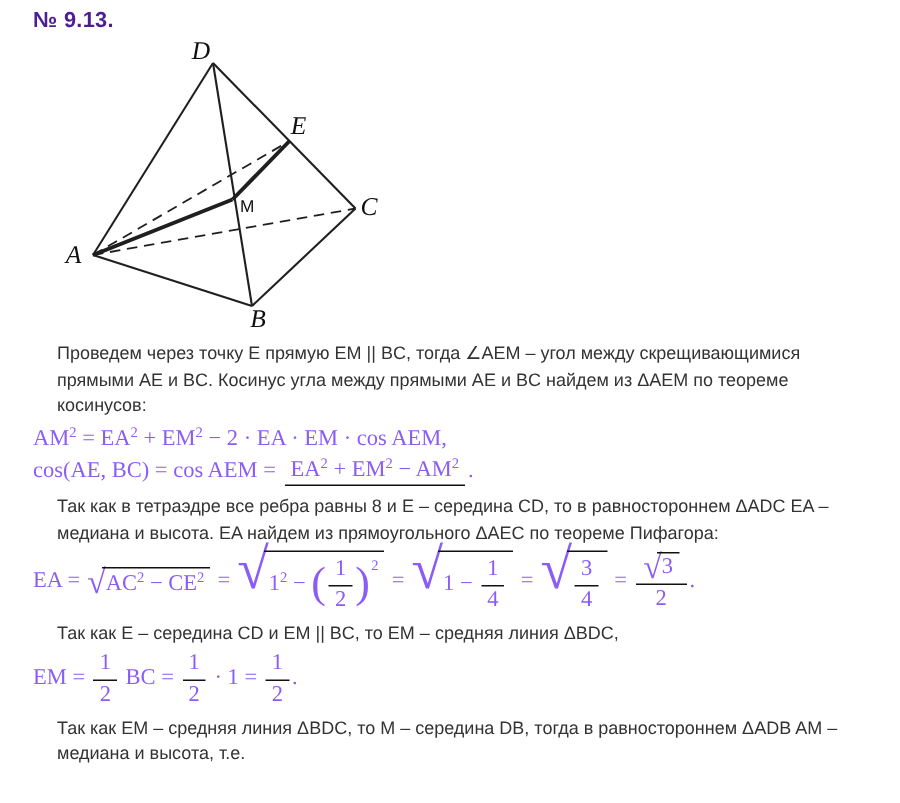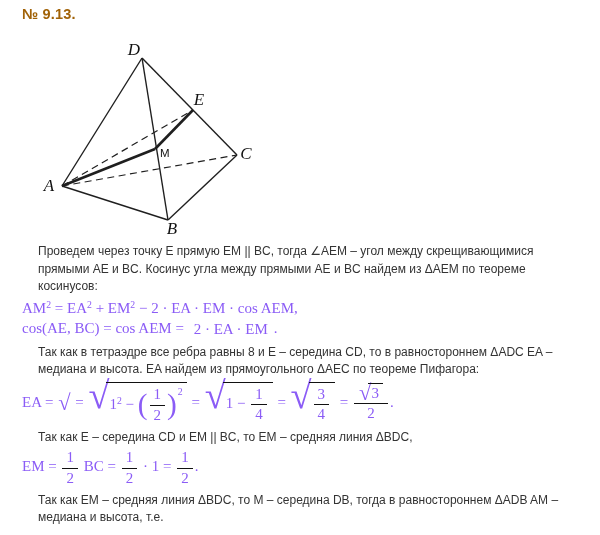--- a/index.html
+++ b/index.html
@@ -4,22 +4,22 @@
 <style>
   * { margin:0; padding:0; box-sizing:border-box; }
   html,body { background:#ffffff; }
   body {
     width:600px; height:535px; overflow:hidden;
     padding:6px 16px 0 22px;
     font-family:"Liberation Sans","DejaVu Sans",sans-serif;
     color:#333;
   }
   .header {
-    font-size:14.5px; font-weight:bold; color:#a16207;
-    margin-bottom:18px; letter-spacing:0.2px;
+    font-size:14.5px; font-weight:bold; color:#4c1d95;
+    margin-bottom:2px; letter-spacing:0.2px;
   }
   .diagram-wrap { margin:2px 0 0 8px; }
   svg { display:block; }
   svg line { stroke:#1f1f1f; }
   .vlabel {
     font-family:"Liberation Serif","DejaVu Serif",serif;
     font-style:italic; font-size:17px; fill:#111;
   }
   .mlabel {
     font-family:"Liberation Sans","DejaVu Sans",sans-serif;
@@ -71,26 +71,27 @@
     <text class="vlabel" x="246" y="144" text-anchor="middle">C</text>
     <text class="vlabel" x="49" y="176" text-anchor="middle">A</text>
     <text class="vlabel" x="172" y="219" text-anchor="middle">B</text>
     <text class="mlabel" x="160" y="142">M</text>
   </svg>
 </div>
 
 <p class="para" style="margin-top:7px">Проведем через точку E прямую EM || BC, тогда ∠AEM – угол между скрещивающимися прямыми AE и BC. Косинус угла между прямыми AE и BC найдем из ΔAEM по теореме косинусов:</p>
 
 <div class="formula">AM<span class="sup">2</span> = EA<span class="sup">2</span> + EM<span class="sup">2</span> − 2 · EA · EM · cos AEM,</div>
-<div class="formula">cos(AE, BC) = cos AEM = <span class="frac"><span class="den">2 · EA · EM</span></span>.</div>
+<div class="formula">cos(AE, BC) = cos AEM = <span class="frac"><span class="num">EA<span class="sup">2</span> + EM<span class="sup">2</span> − AM<span class="sup">2</span></span></span>.</div>
 
 <p class="para">Так как в тетраэдре все ребра равны 8 и E – середина CD, то в равностороннем ΔADC EA – медиана и высота. EA найдем из прямоугольного ΔAEC по теореме Пифагора:</p>
 
 <div class="formula">EA = <span class="sqrt">
       <span class="rad">√</span>
+      <span class="radicand">AC<span class="sup">2</span> − CE<span class="sup">2</span></span>
     </span> = <span class="sqrt tall">
       <span class="rad">√</span>
       <span class="radicand">1<span class="sup">2</span> − <span class="bigp">(</span><span class="frac"><span class="num">1</span><span class="den">2</span></span><span class="bigp">)</span><span class="sup hi">2</span></span>
     </span> = <span class="sqrt tall">
       <span class="rad">√</span>
       <span class="radicand">1 − <span class="frac"><span class="num">1</span><span class="den">4</span></span></span>
     </span> = <span class="sqrt tall">
       <span class="rad">√</span>
       <span class="radicand"><span class="frac"><span class="num">3</span><span class="den">4</span></span></span>
     </span> = <span class="frac"><span class="num"><span class="sqrt">

